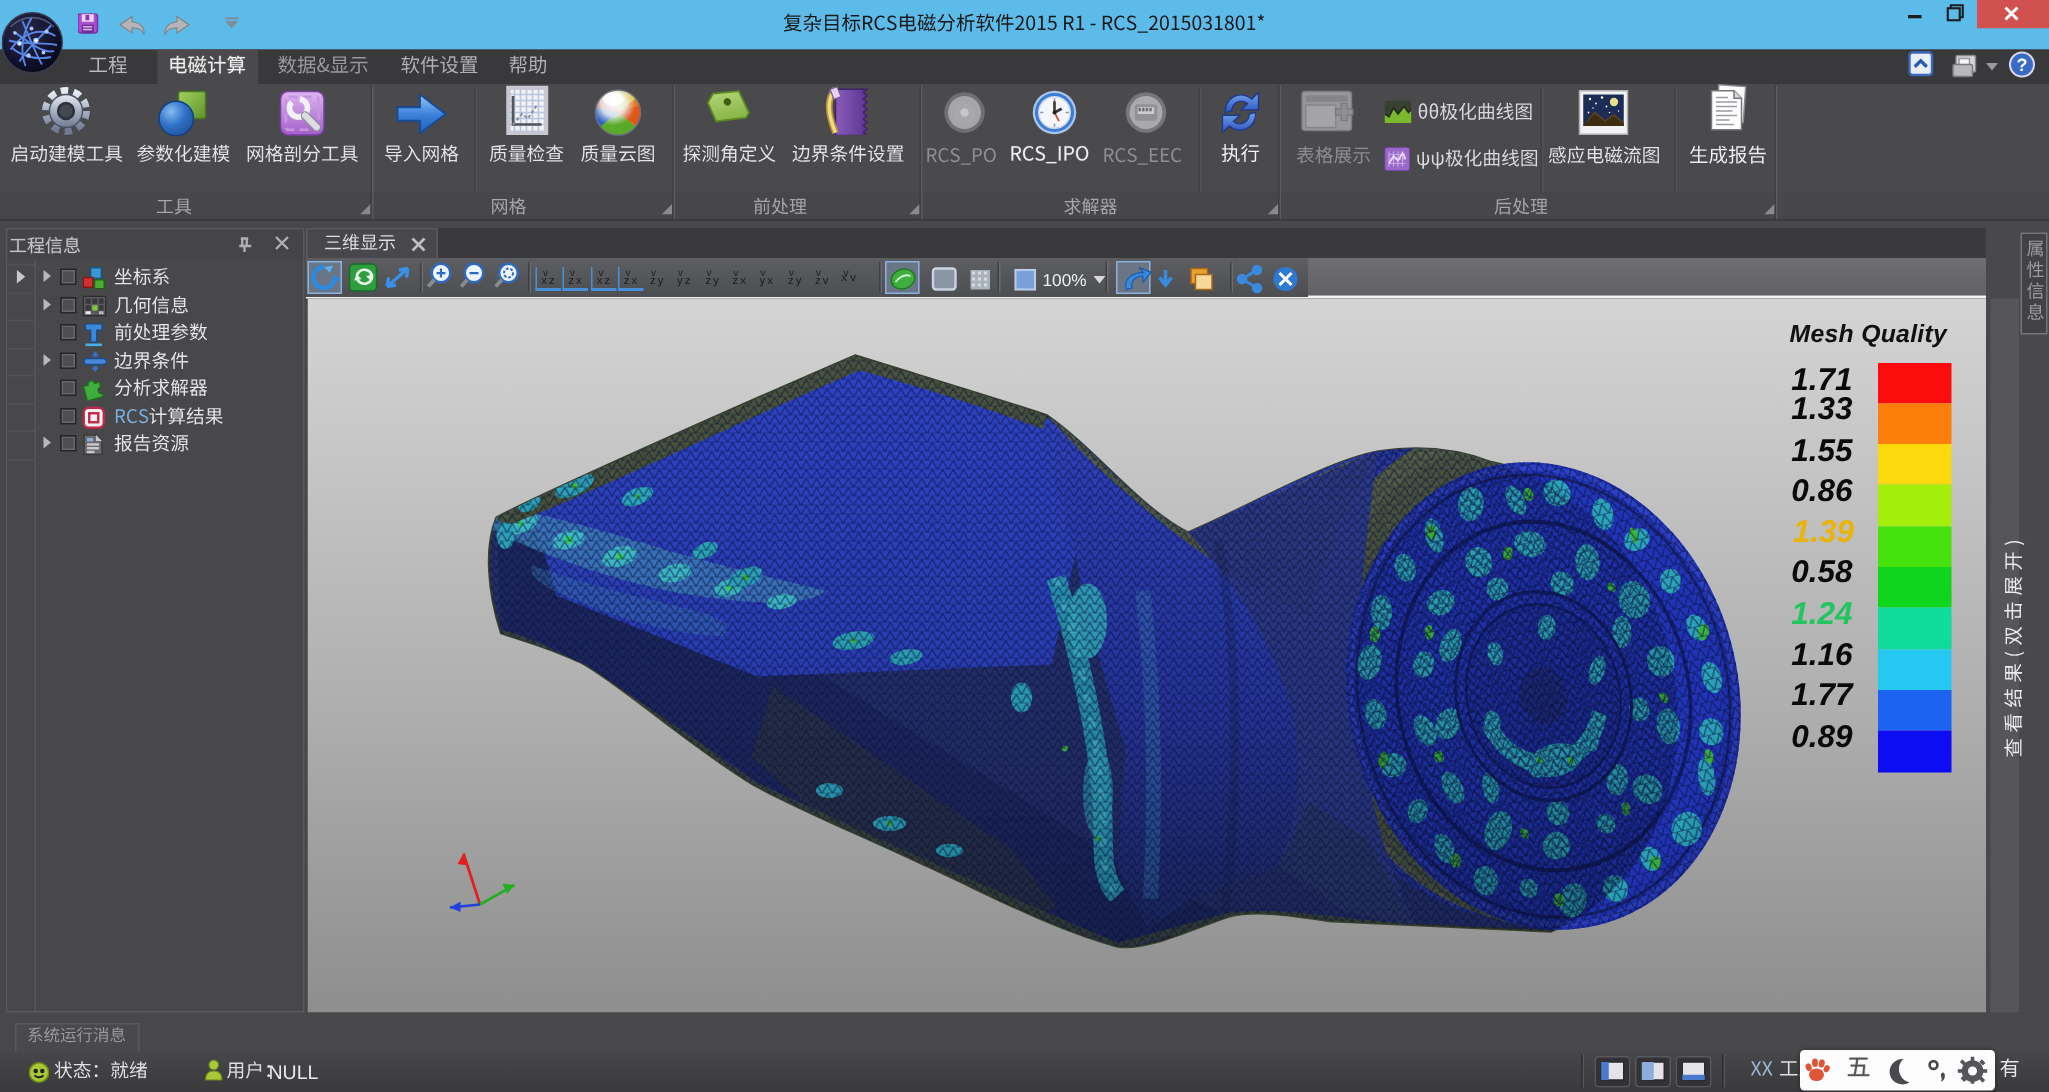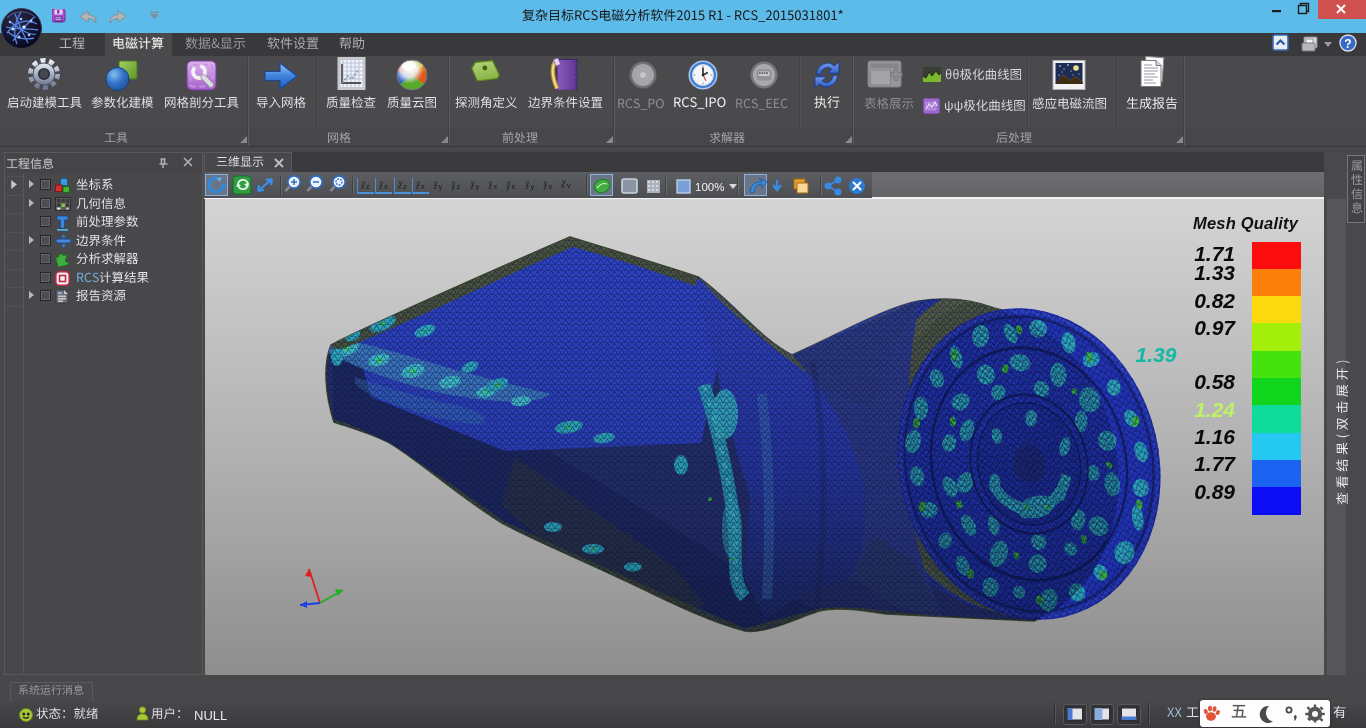--- a/index.html
+++ b/index.html
@@ -869,21 +869,21 @@
 <circle cx="6.5" cy="4" r="3.2" fill="#a8c838" stroke="#6a8818" stroke-width=".8"></circle>
 <path d="M1,14 C1,9.5 3,8 6.5,8 C10,8 12,9.5 12,14 Z" fill="#a8c838" stroke="#6a8818" stroke-width=".8"></path>
 </svg>
 <div class="ab" style="left:151px;top:707px"><svg width="38" height="15" viewBox="0 0 38 15">
       <g fill="#e2e2e6" transform="translate(0,11) scale(0.0125)">
         <use href="#g107" x="0"></use>
         <use href="#g108" x="1000"></use>
         <use href="#g104" x="2000"></use>
       </g>
     </svg></div>
-<div class="ab" style="left:194px;top:705.5px"><span style="font-size:13px;color:#e8e8ec;font-family:'Liberation Sans'">NULL</span></div>
+<div class="ab" style="left:179px;top:705.5px"><span style="font-size:13px;color:#e8e8ec;font-family:'Liberation Sans'">NULL</span></div>
 <div class="ab" style="left:1054px;top:703px;width:1px;height:22px;background:#2e2e30;box-shadow:1px 0 0 #55555a"></div>
 <div class="ab" style="left:1148px;top:703px;width:1px;height:22px;background:#2e2e30;box-shadow:1px 0 0 #55555a"></div>
 <svg class="ab" style="left:1063px;top:704px" width="24" height="21" viewBox="0 0 24 21">
 <rect x="0.5" y="0.5" width="23" height="20" rx="2.5" fill="#333336" stroke="#59595d"></rect>
 <rect x="4.5" y="4" width="15" height="12" fill="#e4e4e8" stroke="#2a2a2e"></rect>
 <rect x="4.5" y="4" width="5" height="12" fill="#4a7ad0"></rect>
 </svg>
 <svg class="ab" style="left:1090px;top:704px" width="24" height="21" viewBox="0 0 24 21">
 <rect x="0.5" y="0.5" width="23" height="20" rx="2.5" fill="#333336" stroke="#59595d"></rect>
 <rect x="4.5" y="4" width="15" height="12" fill="#e4e4e8" stroke="#2a2a2e"></rect>
@@ -1239,25 +1239,25 @@
  <path d="M115,404 L138,391" stroke="#20b020"></path>
         <path d="M138,391 l-8,-1 l3,7 Z" fill="#20b020" stroke="none"></path>
  <path d="M115,404 L95,406" stroke="#2040e0"></path>
         <path d="M95,406 l7,-4 l0,7 Z" fill="#2040e0" stroke="none"></path>
 </g>
 </svg>
   </div>
 <div class="ab" style="left:1193px;top:214px"><span style="font:italic bold 16.5px 'Liberation Sans';color:#111;letter-spacing:.2px">Mesh Quality</span></div>
 <div class="ab" style="left:1155px;top:242px;width:80px;text-align:right;font:italic bold 21px 'Liberation Sans';color:#0a0a0a">1.71</div>
 <div class="ab" style="left:1155px;top:261px;width:80px;text-align:right;font:italic bold 21px 'Liberation Sans';color:#0a0a0a">1.33</div>
-<div class="ab" style="left:1155px;top:289px;width:80px;text-align:right;font:italic bold 21px 'Liberation Sans';color:#0a0a0a">0.82</div>
-<div class="ab" style="left:1155px;top:316px;width:80px;text-align:right;font:italic bold 21px 'Liberation Sans';color:#0a0a0a">0.97</div>
-<div class="ab" style="left:1116px;top:343px;width:80px;text-align:center;font:italic bold 21px 'Liberation Sans';color:#14b8a6">1.39</div>
+<div class="ab" style="left:1155px;top:289px;width:80px;text-align:right;font:italic bold 21px 'Liberation Sans';color:#0a0a0a">1.55</div>
+<div class="ab" style="left:1155px;top:316px;width:80px;text-align:right;font:italic bold 21px 'Liberation Sans';color:#0a0a0a">0.86</div>
+<div class="ab" style="left:1156px;top:343px;width:80px;text-align:right;font:italic bold 21px 'Liberation Sans';color:#eab308">1.39</div>
 <div class="ab" style="left:1155px;top:370px;width:80px;text-align:right;font:italic bold 21px 'Liberation Sans';color:#0a0a0a">0.58</div>
-<div class="ab" style="left:1155px;top:398px;width:80px;text-align:right;font:italic bold 21px 'Liberation Sans';color:#bef264">1.24</div>
+<div class="ab" style="left:1155px;top:398px;width:80px;text-align:right;font:italic bold 21px 'Liberation Sans';color:#22c55e">1.24</div>
 <div class="ab" style="left:1155px;top:425px;width:80px;text-align:right;font:italic bold 21px 'Liberation Sans';color:#0a0a0a">1.16</div>
 <div class="ab" style="left:1155px;top:452px;width:80px;text-align:right;font:italic bold 21px 'Liberation Sans';color:#0a0a0a">1.77</div>
 <div class="ab" style="left:1155px;top:480px;width:80px;text-align:right;font:italic bold 21px 'Liberation Sans';color:#0a0a0a">0.89</div>
 <div class="ab" style="left:1252px;top:241.5px;width:49px;height:27.4px;background:#fb0d0d"></div>
 <div class="ab" style="left:1252px;top:268.8px;width:49px;height:27.4px;background:#fc7f0b"></div>
 <div class="ab" style="left:1252px;top:296.1px;width:49px;height:27.4px;background:#fcd90c"></div>
 <div class="ab" style="left:1252px;top:323.4px;width:49px;height:27.4px;background:#a4ee0b"></div>
 <div class="ab" style="left:1252px;top:350.7px;width:49px;height:27.4px;background:#46e20d"></div>
 <div class="ab" style="left:1252px;top:378.0px;width:49px;height:27.4px;background:#0fd61c"></div>
 <div class="ab" style="left:1252px;top:405.3px;width:49px;height:27.4px;background:#0fdc9a"></div>

